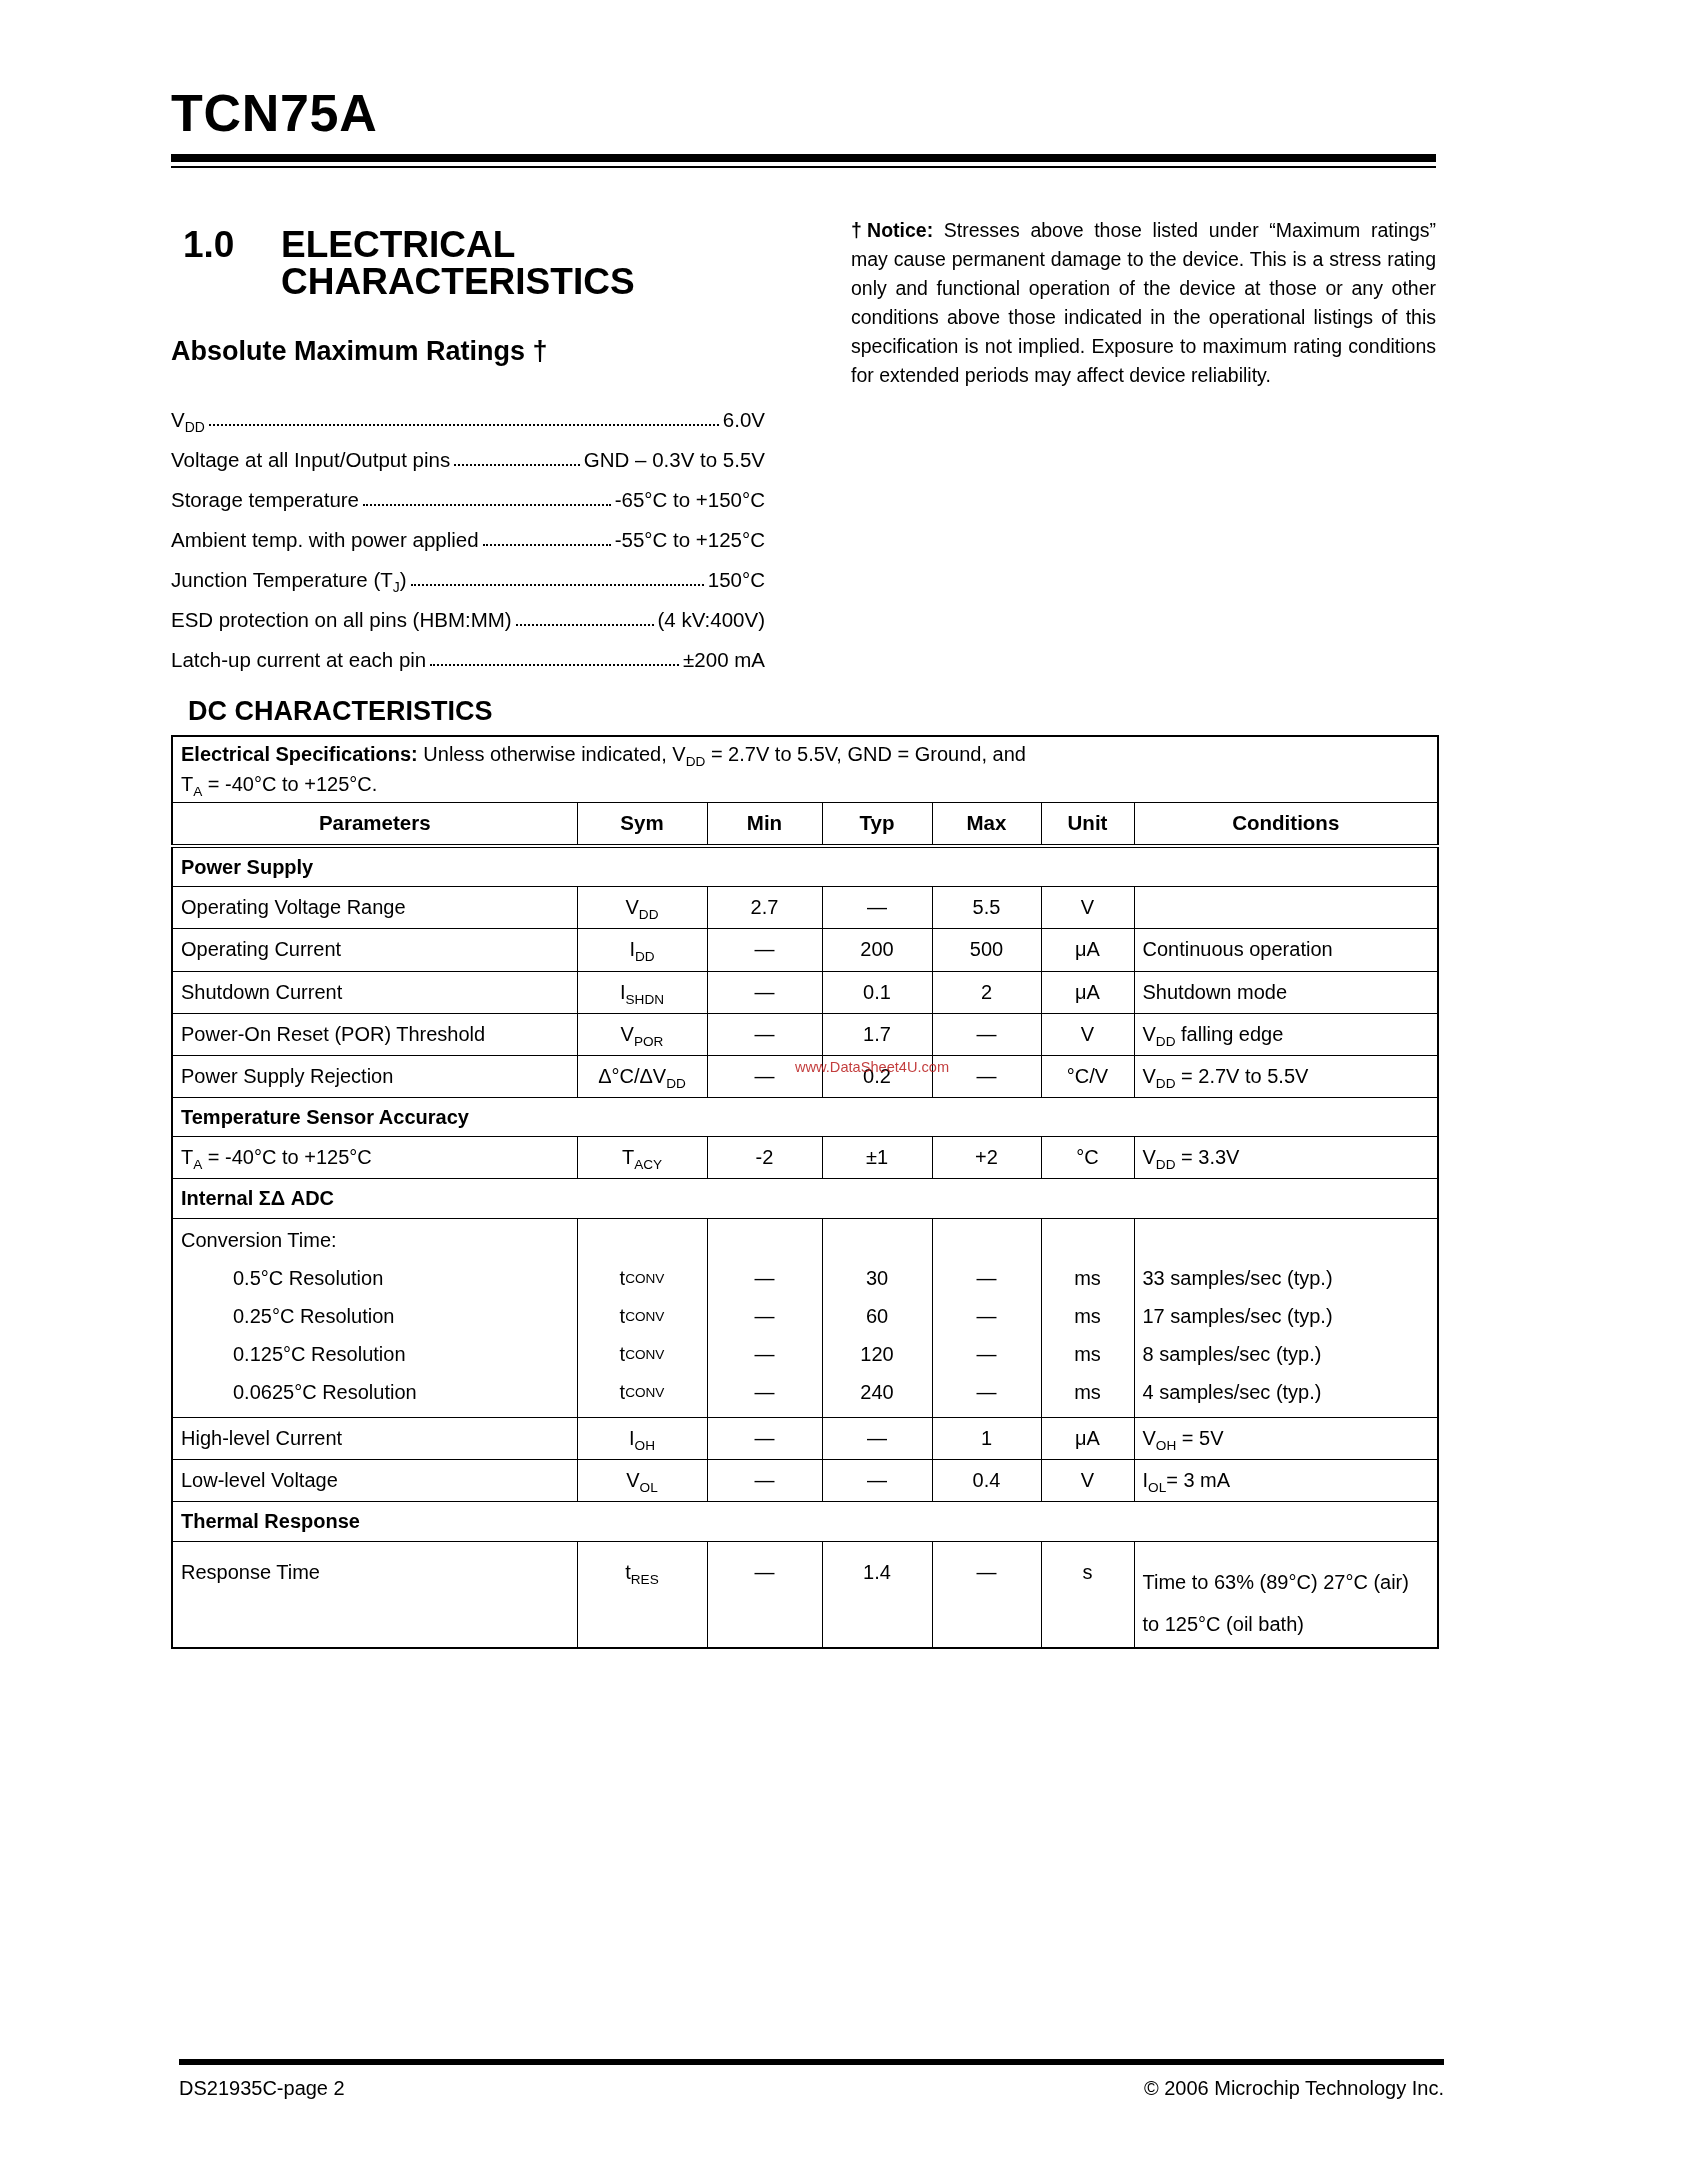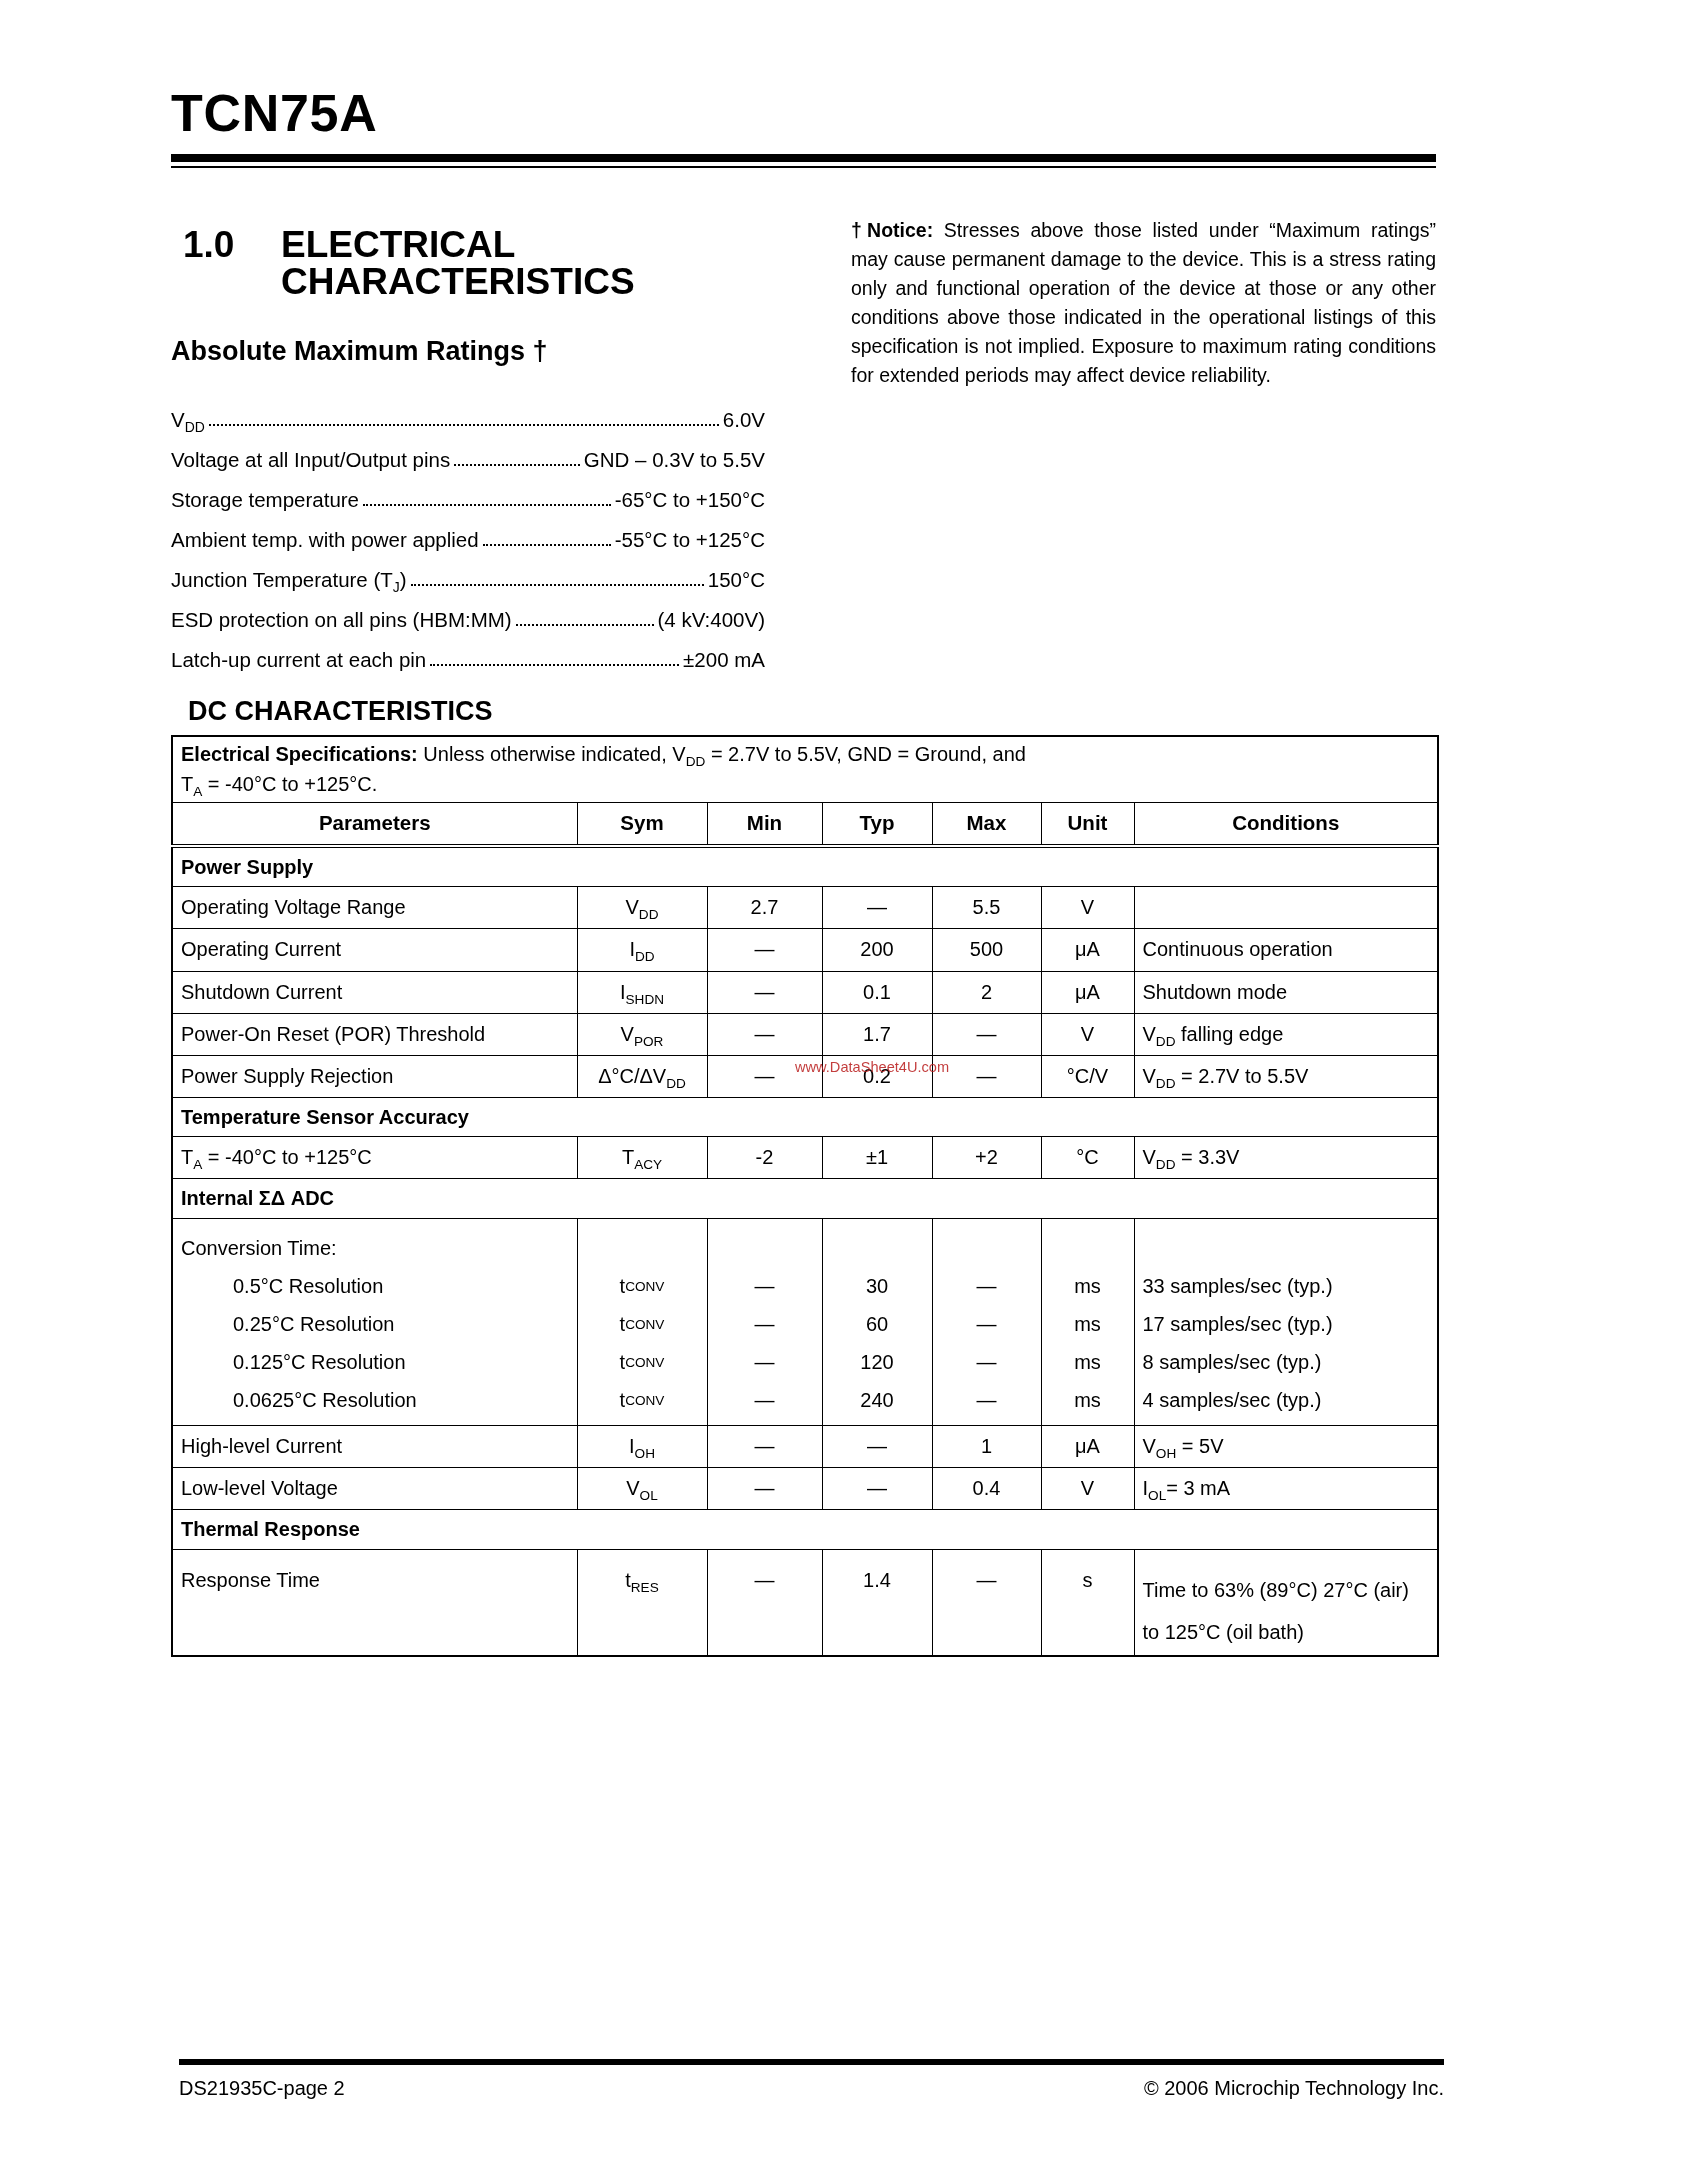--- a/index.html
+++ b/index.html
@@ -61,21 +61,21 @@
   .dc-table td,.dc-table th{border:1.3px solid #000;padding:2.6px 8px;overflow:hidden;}
   .note-cell{line-height:30px;padding:6.6px 9.3px;}
   .colhead th{font-weight:bold;text-align:center;height:36px;border-bottom:4.6px double #000;font-size:20.5px;}
   .sec-row td{font-weight:bold;height:33px;padding-left:8px;}
   .data td{height:36px;}
   .c-center{text-align:center;}
   .c-param{padding-left:9.3px;}
   .indent-param{padding-left:60px;}
   .c-cond{padding-left:9.3px;}
 
-  .conv td{vertical-align:top;padding-top:11px;padding-bottom:5.3px;margin-left:20px;}
+  .conv td{vertical-align:top;padding-top:3px;padding-bottom:5.3px;margin-left:20px;}
   .conv .line{height:38px;display:flex;align-items:center;}
   .conv .c-center .line{justify-content:center;}
   .conv .lbl-indent{padding-left:52px;}
 
   .tres td{vertical-align:top;padding-top:19px;}
   .tres .cond-multiline{line-height:42px;}
 
   
   .watermark{
     position:absolute;

